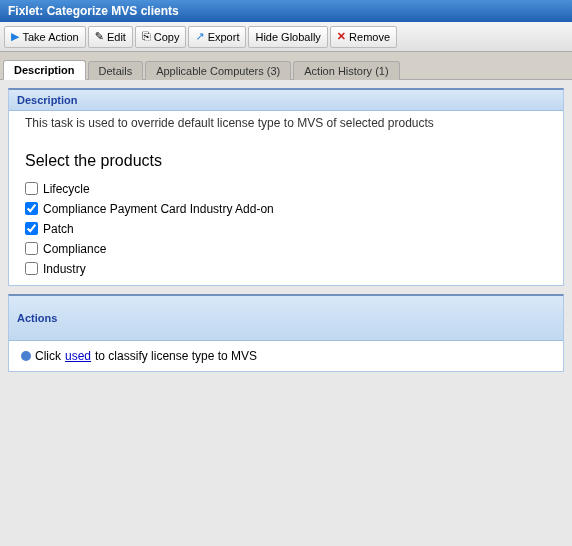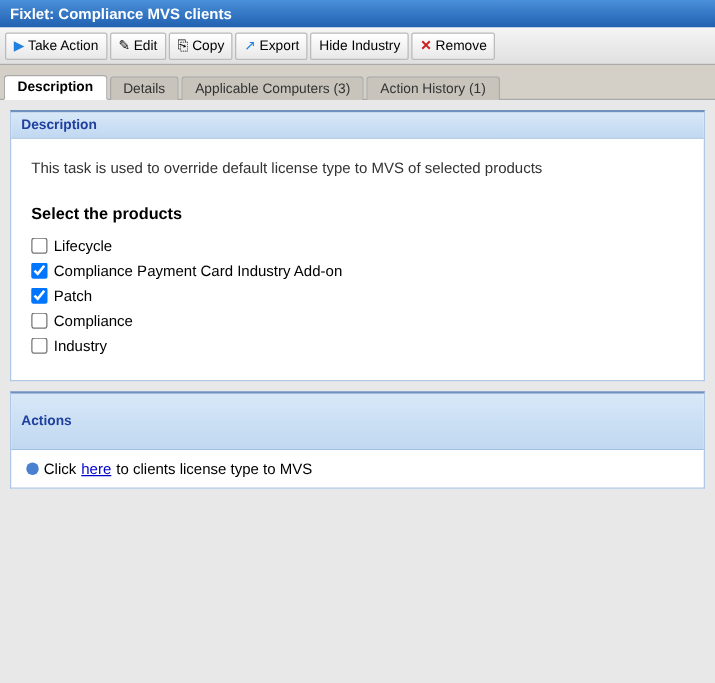--- a/index.html
+++ b/index.html
@@ -96,32 +96,32 @@
     }
     .panel-header {
       background: linear-gradient(to bottom, #d8e8f8, #c0d8f0);
       padding: 4px 8px;
       font-weight: bold;
       font-size: 11px;
       color: #2040a0;
       border-bottom: 1px solid #a0c0e0;
     }
     .panel-body {
-      padding: 14px 16px;
+      padding: 3px 16px;
       border-radius: 19px;
     }
     .description-text {
       color: #333;
       font-size: 12px;
       line-height: 1.5;
       margin-bottom: 20px;
     }
     .select-products-label {
-      font-weight: bold;
-      font-size: 13px;
+      font-weight: normal;
+      font-size: 16px;
       margin-bottom: 12px;
       display: block;
       margin-top: 11px;
     }
     .checkbox-item {
       display: flex;
       align-items: flex-start;
       gap: 5px;
       margin-bottom: 6px;
       font-size: 12px;
@@ -164,21 +164,21 @@
     .action-link {
       color: #0000cc;
       text-decoration: underline;
       cursor: pointer;
     }
   </style>
 </head>
 <body>
 
 <div class="title-bar">
-  <span>Fixlet: Compliance MVS clients</span>
+  <span>Fixlet: Categorize MVS clients</span>
 </div>
 
 <div class="toolbar">
   <button class="toolbar-btn">
     <span style="color:#2080e0;">▶</span>
     <span>Take Action</span>
   </button>
 
   <button class="toolbar-btn">
     <span>✎</span>
@@ -190,21 +190,21 @@
     <span>Copy</span>
   </button>
 
   <button class="toolbar-btn">
     <span style="color:#2080e0;">↗</span>
     <span>Export</span>
   </button>
 
 
   <button class="toolbar-btn">
-    <span>Hide Industry</span>
+    <span>Hide Globally</span>
   </button>
 
   <button class="toolbar-btn">
     <span style="color:#cc2020; font-weight:bold;">✕</span>
     <span>Remove</span>
   </button>
 </div>
 
 <div class="tab-bar">
   <div class="tab active">
@@ -259,18 +259,18 @@
     </div>
   </div>
 
   <div class="actions-panel">
     <div class="actions-header">
       <span>Actions</span>
     </div>
     <div class="actions-body">
       <span class="bullet-icon"></span>
       <span>Click</span>
-      <a class="action-link" href="#">here</a>
-      <span>to clients license type to MVS</span>
+      <a class="action-link" href="#">used</a>
+      <span>to classify license type to MVS</span>
     </div>
   </div>
 
 </div>
 
 </body></html>

